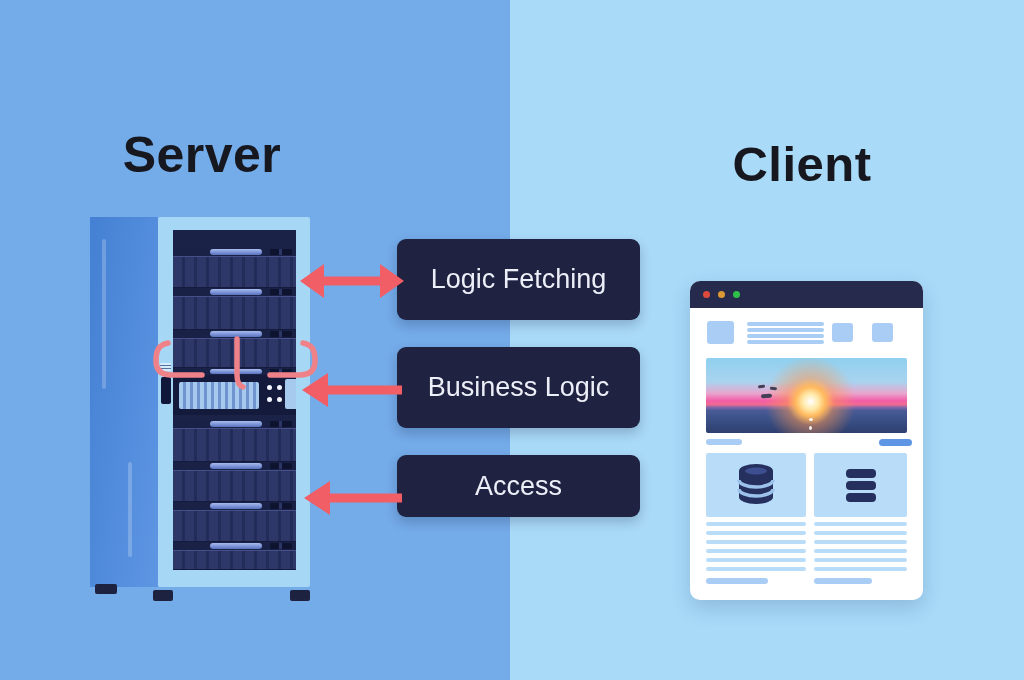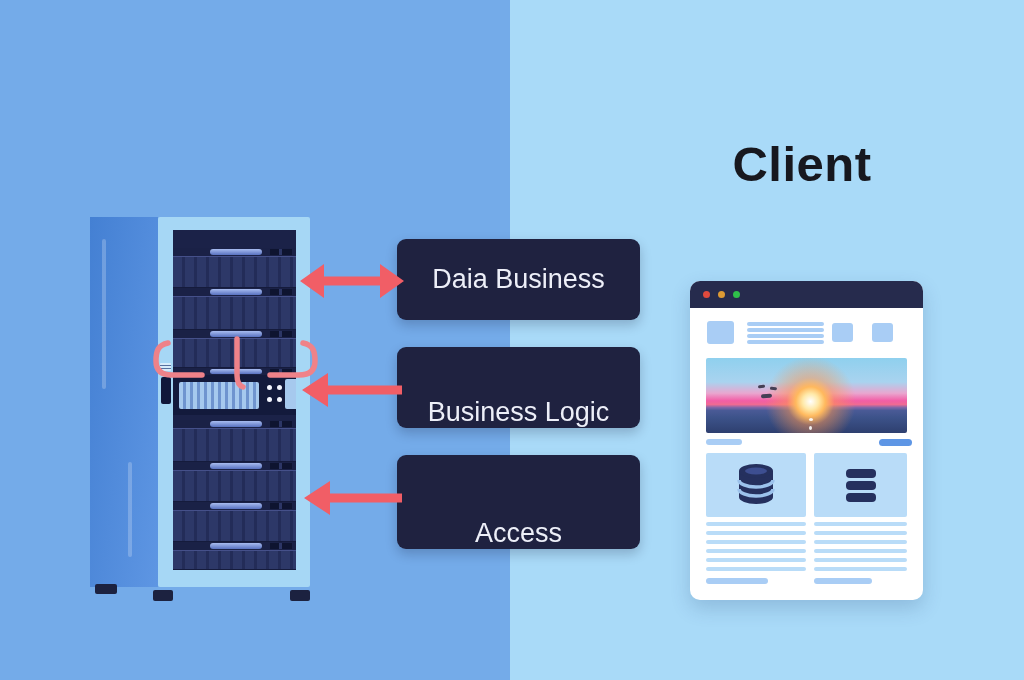--- a/index.html
+++ b/index.html
@@ -49,22 +49,22 @@
   .foot.f1{left:5px;top:367px;width:22px;height:10px;}
   .foot.f2{left:63px;top:373px;width:20px;height:11px;}
   .foot.f3{left:200px;top:373px;width:20px;height:11px;}
 
   
   .label-box{position:absolute;left:397px;width:243px;height:81px;border-radius:9px;
              background:var(--box-bg,#1f2240);color:var(--box-text,#edeff8);
              display:flex;align-items:center;justify-content:center;font-size:27px;
              box-shadow:0 5px 12px rgba(10,15,40,0.22);}
   .label-box.b1{top:239px;}
-  .label-box.b2{top:347px;align-items:flex-end;}
-  .label-box.b3{top:455px;height:94px;align-items:flex-end;}
+  .label-box.b2{top:347px;}
+  .label-box.b3{top:455px;height:62px;}
   .arrow-svg{position:absolute;color:var(--arrow,#f15e66);}
   .arrow-svg.a1{left:300px;top:262px;}
   .arrow-svg.a2{left:302px;top:371px;}
   .arrow-svg.a3{left:304px;top:479px;}
 
   
   .browser{position:absolute;left:690px;top:281px;width:233px;height:319px;background:#ffffff;
            border-radius:10px;box-shadow:0 8px 20px rgba(30,60,110,0.20);}
   .titlebar{position:absolute;left:0;top:0;width:233px;height:27px;border-radius:10px 10px 0 0;
             background:var(--browser-titlebar,#262b4d);}
@@ -108,20 +108,21 @@
   .shortline.left{left:16px;width:62px;}
   .shortline.right{left:124px;width:58px;}
 </style>
 </head>
 <body>
 
 <div class="stage">
   <div class="bg-left"></div>
   <div class="bg-right"></div>
 
+  <h1 class="title server">Server</h1>
   <h1 class="title client">Client</h1>
 
   <div class="rack">
     <div class="rack-door">
       <div class="door-streak s1"></div>
       <div class="door-streak s2"></div>
     </div>
     <div class="rack-frame">
       <div class="frame-label"></div>
       <div class="frame-handle"></div>
@@ -163,21 +164,21 @@
         <path d="M 87,4 L 87,40 Q 87,50 93,52"></path>
         <path d="M 153,8 C 163,10 165,16 165,26 C 165,36 159,40 149,40 L 120,40"></path>
       </g>
     </svg>
     <div class="foot f1"></div>
     <div class="foot f2"></div>
     <div class="foot f3"></div>
   </div>
 
   <div class="label-box b1">
-    <span>Daia Business</span>
+    <span>Logic Fetching</span>
   </div>
   <div class="label-box b2">
     <span>Business Logic</span>
   </div>
   <div class="label-box b3">
     <span>Access</span>
   </div>
 
   <svg class="arrow-svg a1" width="104" height="38" viewBox="0 0 104 38">
     <polygon fill="currentColor" points="0,19 24,2 24,14.5 80,14.5 80,2 104,19 80,36 80,23.5 24,23.5 24,36"></polygon>

